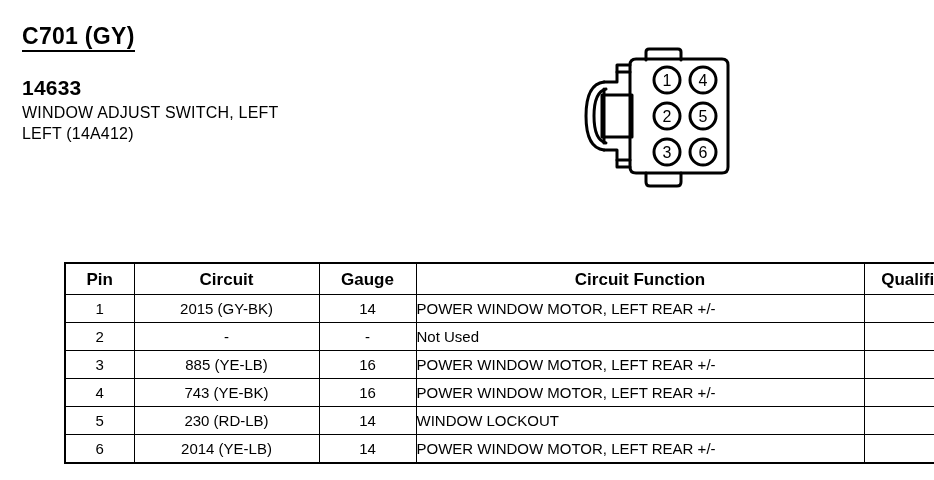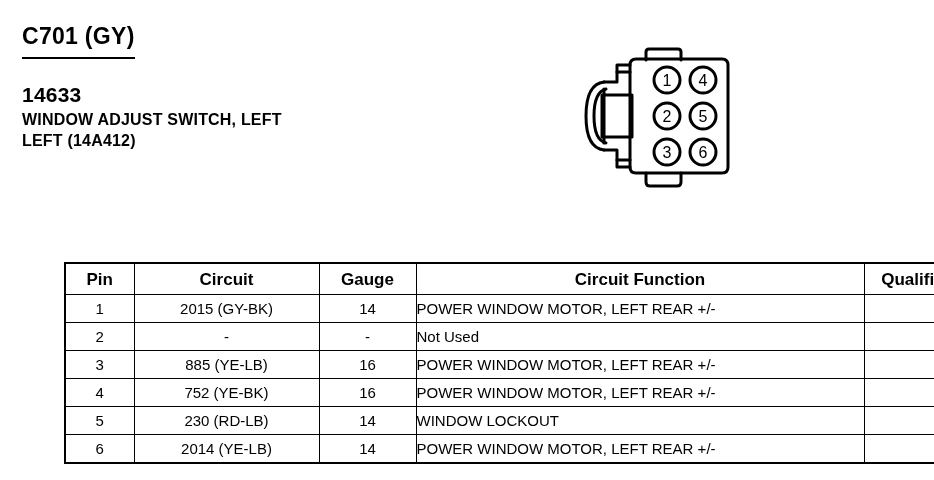--- a/index.html
+++ b/index.html
@@ -24,32 +24,32 @@
     top: 24px;
     width: 440px;
   }
   #connector-title {
     font-size: 23px;
     font-weight: bold;
     letter-spacing: 0.3px;
     line-height: 1.08;
     display: inline-block;
     border-bottom: 2px solid #000;
-    padding-bottom: 8px;
+    padding-bottom: 1px;
   }
   #part-number {
     font-size: 21px;
     font-weight: bold;
     letter-spacing: 0.2px;
     margin-top: 24px;
     line-height: 1.1;
   }
   .desc-line {
     font-size: 16px;
-    font-weight: bold;
+    font-weight: normal;
     letter-spacing: 0.2px;
     line-height: 1.32;
   }
   #desc-lines { margin-top: 3px; }
 
   
   #connector-figure {
     position: absolute;
     left: 584px;
     top: 42px;
@@ -206,21 +206,21 @@
         </tr>
         <tr>
           <td class="cell-pin">3</td>
           <td class="cell-circuit">885 (YE-LB)</td>
           <td class="cell-gauge">16</td>
           <td class="cell-function">POWER WINDOW MOTOR, LEFT REAR +/-</td>
           <td class="cell-qualifier"></td>
         </tr>
         <tr>
           <td class="cell-pin">4</td>
-          <td class="cell-circuit">752 (YE-BK)</td>
+          <td class="cell-circuit">743 (YE-BK)</td>
           <td class="cell-gauge">16</td>
           <td class="cell-function">POWER WINDOW MOTOR, LEFT REAR +/-</td>
           <td class="cell-qualifier"></td>
         </tr>
         <tr>
           <td class="cell-pin">5</td>
           <td class="cell-circuit">230 (RD-LB)</td>
           <td class="cell-gauge">14</td>
           <td class="cell-function">WINDOW LOCKOUT</td>
           <td class="cell-qualifier"></td>

